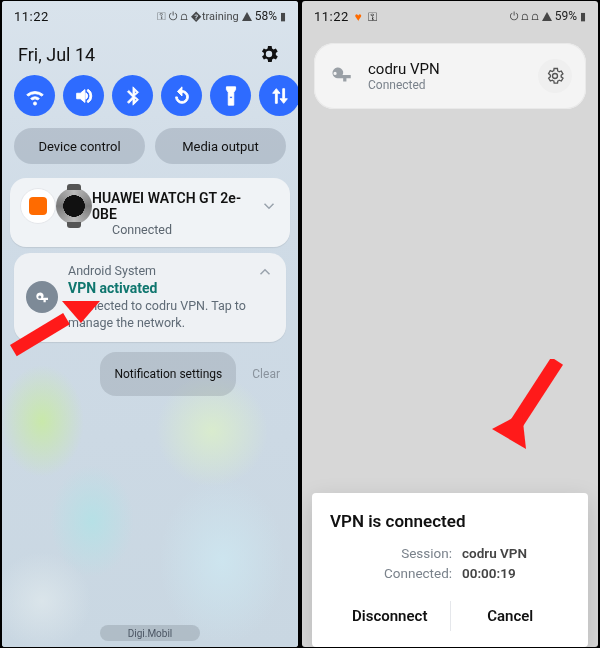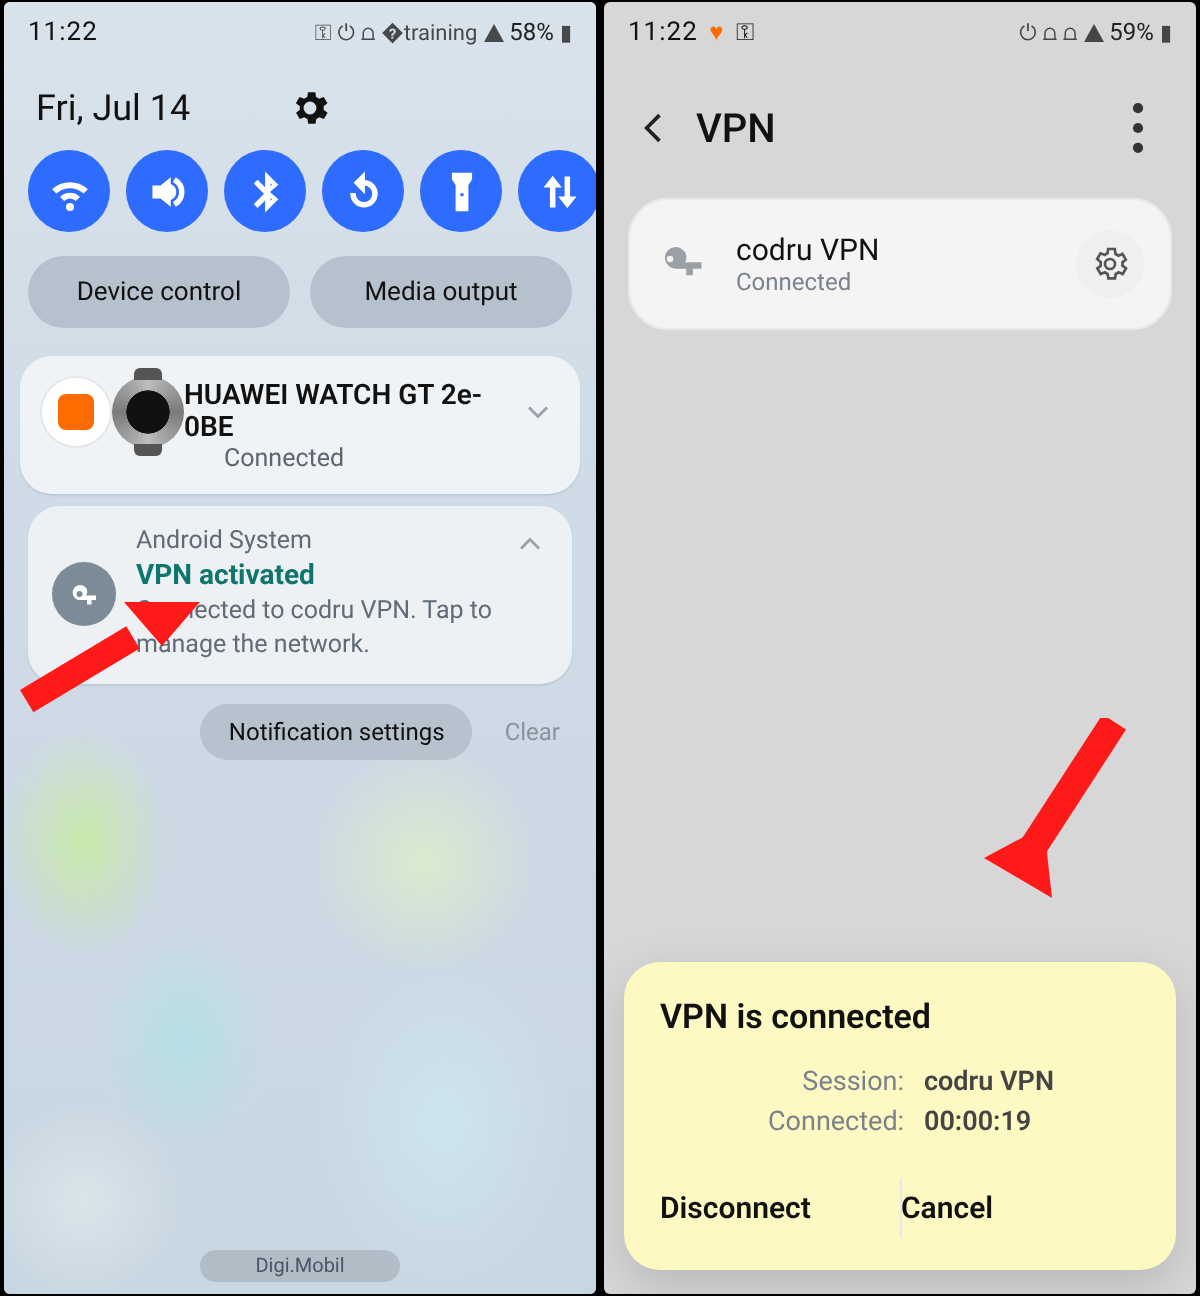--- a/index.html
+++ b/index.html
@@ -22,21 +22,21 @@
   .statusbar { position: relative; height: 30px; display: flex; align-items: center; justify-content: space-between; padding: 0 12px; font-size: 13px; color: #111; }
   .sb-left { font-weight: 400; letter-spacing: .5px; }
   .sb-left .heart { color:#ff6b00; margin:0 2px; font-size:12px; }
   .sb-left .key { font-size:12px; }
   .sb-right { display:flex; align-items:center; gap:3px; font-size:12px; color:#222; }
   .sb-ico { font-size:11px; opacity:.8; }
   .triangle { display:inline-block; width:0;height:0; border-left:5px solid transparent; border-right:5px solid transparent; border-bottom:9px solid #222; transform: translateY(1px); }
   .battpct { font-size:12px; }
 
   
-  .shade-header { position:relative; padding: 10px 16px 2px 16px; display:flex; align-items:center;gap:47px; }
+  .shade-header { position:relative; padding: 10px 16px 2px 16px; display:flex; justify-content:space-between; align-items:center;gap:47px; }
   .shade-date { font-size:18px; color:#111; font-weight:400; }
   .gear { width:26px; height:26px; display:flex; align-items:center; justify-content:center; }
   .gear svg { width:22px; height:22px; fill:#111; }
 
   .qs-row { position:relative; display:flex; gap:8px; padding: 6px 12px 8px 12px; justify-content:space-between; }
   .qs-pill { width:41px; height:41px; border-radius:50%; background:#2e6bff; display:flex; align-items:center; justify-content:center; color:#fff; flex:0 0 auto; }
   .qs-pill svg { width:22px; height:22px; fill:#fff; stroke:#fff; }
 
   .controls-row { position:relative; display:flex; gap:10px; padding: 4px 12px 8px 12px; text-align: right; }
   .ctl-chip { flex:1; height:36px; border-radius:20px; background: rgba(120,135,150,.32); display:flex; align-items:center; justify-content:center; font-size:13px; color:#111; }
@@ -59,21 +59,21 @@
   .chev svg{ width:18px;height:18px; stroke:#9aa3ad; fill:none; stroke-width:2;}
 
   .notif2 { position:relative; margin: 4px 12px; border-radius:16px; background:#eef1f4; box-shadow:0 1px 1px rgba(0,0,0,.08); padding:10px 12px; }
   .sys-row { display:flex; align-items:center; gap:10px; }
   .sys-ico { width:32px;height:32px;border-radius:50%;background:#7d8a97; display:flex;align-items:center;justify-content:center; }
   .sys-ico svg{ width:18px;height:18px; fill:#fff;}
   .sys-head { font-size:12.5px; color:#5f6b76; }
   .sys-title { font-size:14px; font-weight:700; color:#0f766e; margin-top:2px;}
   .sys-body { font-size:12.5px; color:#5f6b76; margin-top:2px; line-height:1.35;}
   .bottom-chips { position:relative; display:flex; gap:10px; justify-content:flex-end; padding: 6px 12px 0 12px; }
-  .chip { height:28px; padding:0 14px; border-radius:16px; background:rgba(130,140,150,.30); font-size:12px; color:#111; display:flex; align-items:center; }
+  .chip { height:44px; padding:0 14px; border-radius:16px; background:rgba(130,140,150,.30); font-size:12px; color:#111; display:flex; align-items:center; }
   .chip.dim { background:none; color:#8a939d; padding:0 6px;}
   .home-ind { position:absolute; bottom:6px; left:50%; transform:translateX(-50%); width:100px;height:16px;border-radius:10px;background:rgba(130,140,150,.35); display:flex;align-items:center;justify-content:center; font-size:10px; color:#4b5563;}
   .arrow { position:absolute; pointer-events:none; }
   .arrow svg polygon, .arrow svg rect{ fill:#ff1a1a; }
 
   
   .r-header { padding: 16px 12px 6px 8px; display:flex; align-items:center; }
   .back { width:34px;height:34px; display:flex;align-items:center;justify-content:center; }
   .back svg{ width:22px;height:22px; stroke:#222; fill:none; stroke-width:2;}
   .r-title { font-size:20px; font-weight:500; color:#111; margin-left:4px; flex:1;}
@@ -82,27 +82,27 @@
 
   .vpn-card { margin:12px; background:#f4f4f4; border-radius:20px; padding:16px 14px; box-shadow: inset 0 0 0 1px #e9e9e9; }
   .vpn-row { display:flex; align-items:center; gap:14px; }
   .key-ico svg { width:26px;height:26px; fill:#9aa0a6; }
   .vpn-texts { flex:1; }
   .vpn-name { font-size:15px; color:#111; }
   .vpn-status { font-size:12px; color:#7a828b; }
   .cog { width:34px;height:34px;border-radius:50%; display:flex;align-items:center;justify-content:center; background:#efefef;}
   .cog svg{ width:20px;height:20px; fill:none; stroke:#555; stroke-width:1.6;}
 
-  .dialog { position:absolute; left:10px; right:10px; bottom:12px; background:#fef9c3; border-radius:18px; box-shadow:0 8px 24px rgba(0,0,0,.15); padding:18px 18px 6px 18px;}
+  .dialog { position:absolute; left:10px; right:10px; bottom:0; background:#ffffff; border-radius:4px; box-shadow:0 8px 24px rgba(0,0,0,.15); padding:18px 18px 6px 18px;}
   .dlg-title { font-size:17px; font-weight:600; color:#111; margin-bottom:14px;}
   .kv { display:flex; gap:10px; font-size:13.5px; color:#7a828b; margin-bottom:4px; padding-left:54px;}
   .kv .k { width:68px; text-align:right;}
   .kv .v { color:#444; font-weight:600;}
   .dlg-actions { display:flex; align-items:stretch; margin-top:10px; height:50px;}
-  .dlg-btn { flex:1; display:flex; align-items:center; font-size:15px; font-weight:600; color:#111;}
+  .dlg-btn { flex:1; display:flex; align-items:center; justify-content:center; font-size:15px; font-weight:600; color:#111;}
   .vsep { width:1px; background:#e5e7eb; margin:10px 0;}
 </style>
 </head>
 <body>
 
 <div class="stage">
 
   <div class="phone left">
     <div class="wallpaper"></div>
 
@@ -233,35 +233,20 @@
       <div class="sb-right">
         <span class="sb-ico">⏻</span>
         <span class="sb-ico">⩍</span>
         <span class="sb-ico">⩍</span>
         <span class="sb-ico"><span class="triangle"></span></span>
         <span class="battpct">59%</span>
         <span class="sb-ico">▮</span>
       </div>
     </div>
 
-    <div class="r-header">
-      <div class="back">
-        <svg viewBox="0 0 24 24">
-            <polyline points="15 5 8 12 15 19"></polyline>
-          </svg>
-      </div>
-      <div class="r-title">VPN</div>
-      <div class="more">
-        <svg viewBox="0 0 24 24">
-            <circle cx="12" cy="5" r="1.8"></circle>
-            <circle cx="12" cy="12" r="1.8"></circle>
-            <circle cx="12" cy="19" r="1.8"></circle>
-          </svg>
-      </div>
-    </div>
 
     <div class="vpn-card">
       <div class="vpn-row">
         <div class="key-ico">
           <svg viewBox="0 0 24 24">
               <path d="M14 10a5 5 0 1 0-4.6 6H14v3h3v-3h4v-3h-7.6A5 5 0 0 0 14 10ZM6.5 13A1.5 1.5 0 1 1 8 11.5 1.5 1.5 0 0 1 6.5 13Z"></path>
             </svg>
         </div>
         <div class="vpn-texts">
           <div class="vpn-name">codru VPN</div>

